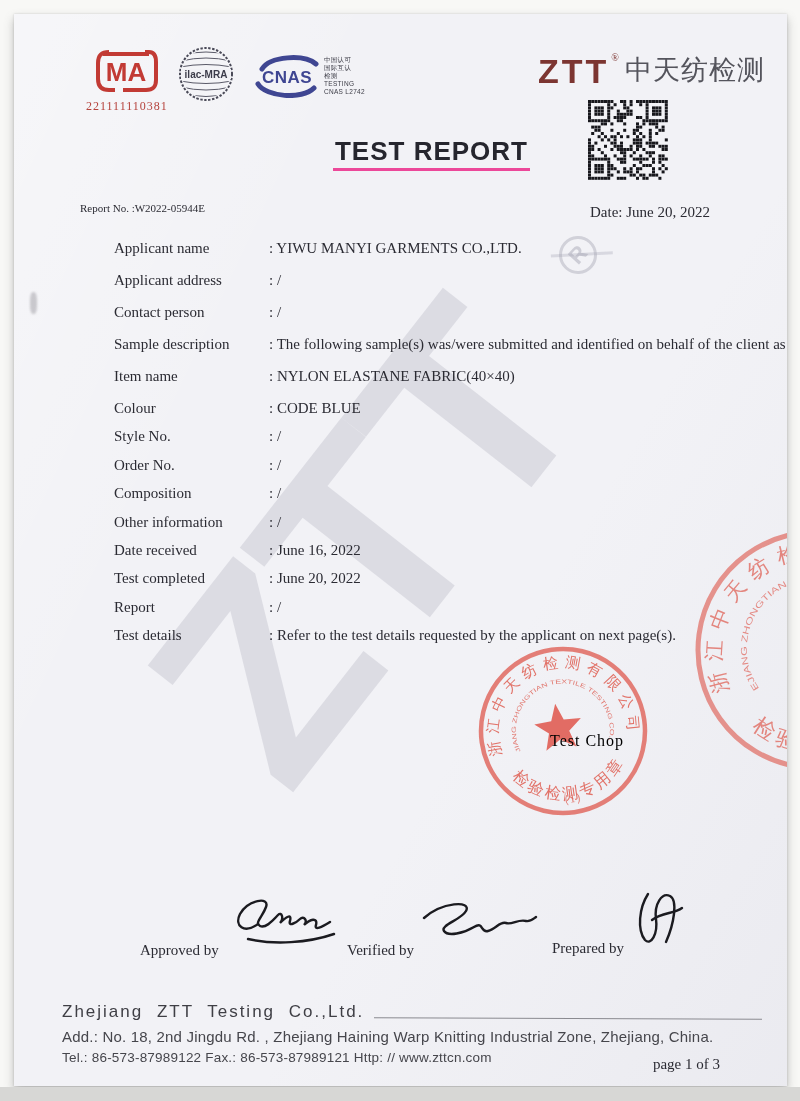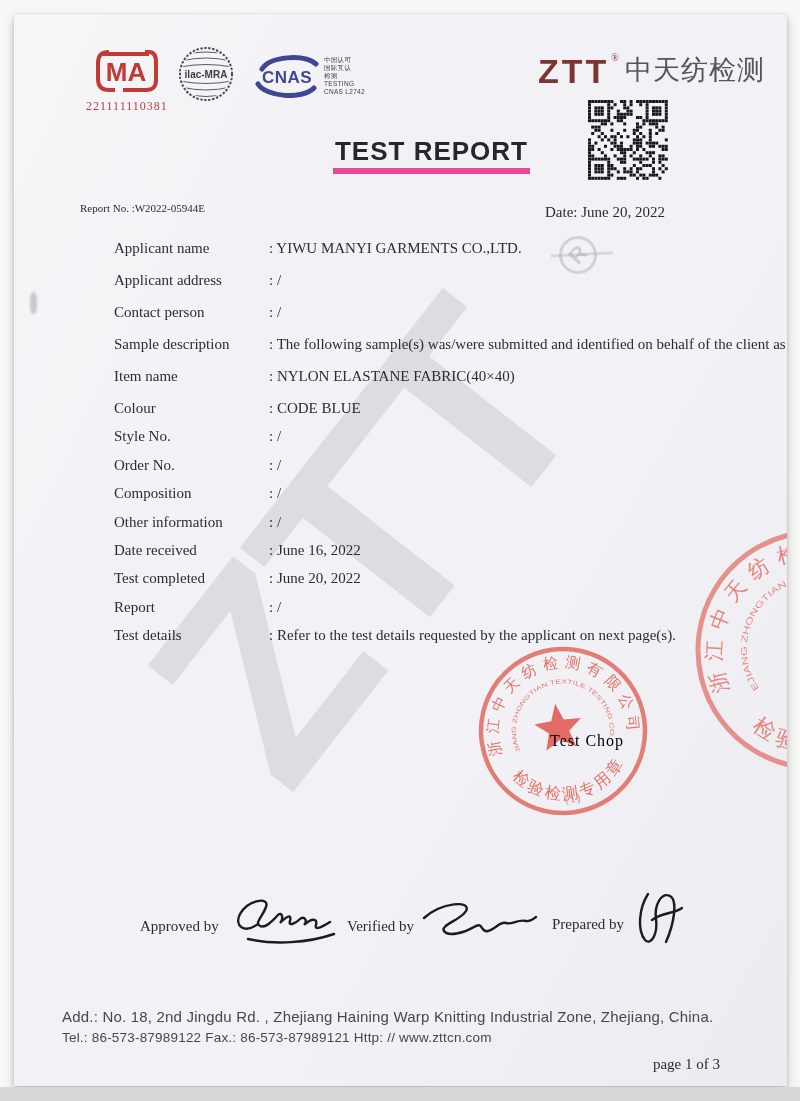--- a/index.html
+++ b/index.html
@@ -78,44 +78,44 @@
   
   .qr { position:absolute; left:574px; top:86px; width:80px; height:80px; z-index:2; }
   .qr svg { width:80px; height:80px; fill:#17171c; }
 
   
   .title-wrap { position:absolute; left:0; top:122px; width:100%; text-align:center; z-index:2; }
   .title {
     display:inline-block; margin-left:62px;
     font-family:"Liberation Sans", sans-serif; font-weight:bold;
     font-size:26px; letter-spacing:1px; color:#26262e;
-    border-bottom:6px solid #ec4899; padding:0 2px 1px 2px;
+    border-bottom:3px solid #ec4899; padding:0 2px 1px 2px;
   }
   .report-line { position:absolute; left:66px; top:184px; width:660px; z-index:2; }
   .report-no { font-size:11px; color:#2b2b33; }
-  .date-line { position:absolute; left:465px; top:6px; font-size:15px; color:#2b2b33; }
+  .date-line { position:absolute; left:510px; top:6px; font-size:15px; color:#2b2b33; }
 
   
   .fields { position:absolute; left:66px; top:226px; width:680px; z-index:2;margin-left:34px; }
   .field-row { height:28.4px; display:flex; align-items:flex-start; }
   .field-row:nth-child(-n+5) { height:32px; }
   .field-label { width:155px; flex:none; font-size:15px; color:#2b2b33; }
   .field-value { font-size:15px; color:#2b2b33; white-space:nowrap; }
 
   
   .stamp-main { position:absolute; left:449px; top:617px; width:200px; height:200px; transform:rotate(-8deg); z-index:3; }
   .stamp-partial { position:absolute; left:652px; top:486px; width:300px; height:300px; transform:rotate(-14deg); z-index:3; }
   .test-chop {
     position:absolute; left:536px; top:718px; z-index:4;
     font-size:16px; color:#000000; letter-spacing:1px;
   }
 
   
   .signatures { position:absolute; left:126px; top:876px; width:560px; height:70px; z-index:3; }
-  .sig-label { font-size:15px; color:#2b2b33; }
+  .sig-label { font-size:15px; color:#2b2b33;margin-top:24px; }
   .sig-approved-label { position:absolute; left:0; top:28px; }
   .sig-verified-label  { position:absolute; left:207px; top:28px; }
   .sig-prepared-label  { position:absolute; left:412px; top:26px; }
   .sig-svg { position:absolute; }
   .sig1 { left:84px; top:4px; }
   .sig2 { left:278px; top:8px; }
   .sig3 { left:492px; top:-4px; }
   .sig-svg path { stroke:#1b1b20; stroke-width:2.4; fill:none; stroke-linecap:round; }
 
   
@@ -611,19 +611,23 @@
         <path d="M6 20 C24 4 54 2 48 13 C43 22 22 27 26 33 C30 39 46 35 56 29 C66 23 62 35 70 33 C78 31 82 23 88 25 C94 27 100 21 108 23 C112 24 115 21 118 19"></path>
       </svg>
       <span class="sig-label sig-prepared-label">Prepared by</span>
       <svg class="sig-svg sig3" width="58" height="64" viewBox="0 0 58 64">
         <path d="M16 8 C7 22 5 44 13 54 C19 60 26 48 24 33 C22 18 30 6 38 10 C46 14 42 38 34 56"></path>
         <path d="M20 34 C30 26 42 28 50 22"></path>
       </svg>
     </div>
 
     <div class="footer">
+      <div class="footer-company-row">
+        <span class="footer-company">Zhejiang ZTT Testing Co.,Ltd.</span>
+        <span class="footer-rule"></span>
+      </div>
       <div class="footer-address">Add.: No. 18,  2nd Jingdu Rd. ,  Zhejiang Haining Warp Knitting Industrial Zone,  Zhejiang,  China.</div>
       <div class="footer-contact">Tel.: 86-573-87989122  Fax.: 86-573-87989121  Http: //  www.zttcn.com</div>
       <div class="footer-page">page 1 of 3</div>
     </div>
 
   </div>
 </div>
 
 </body></html>

